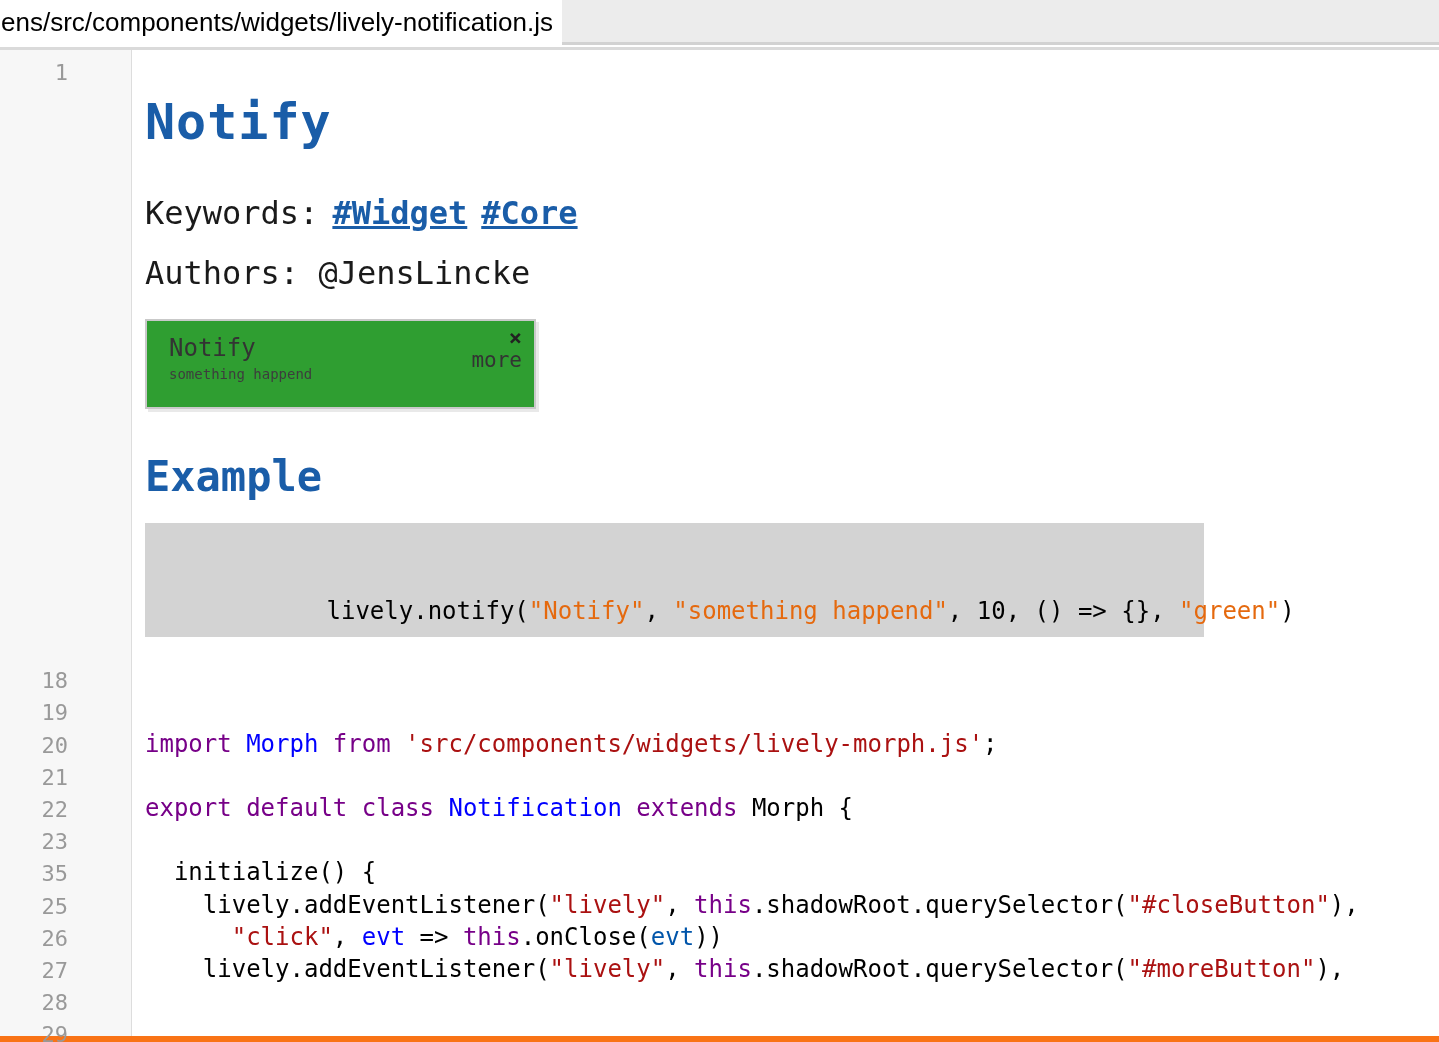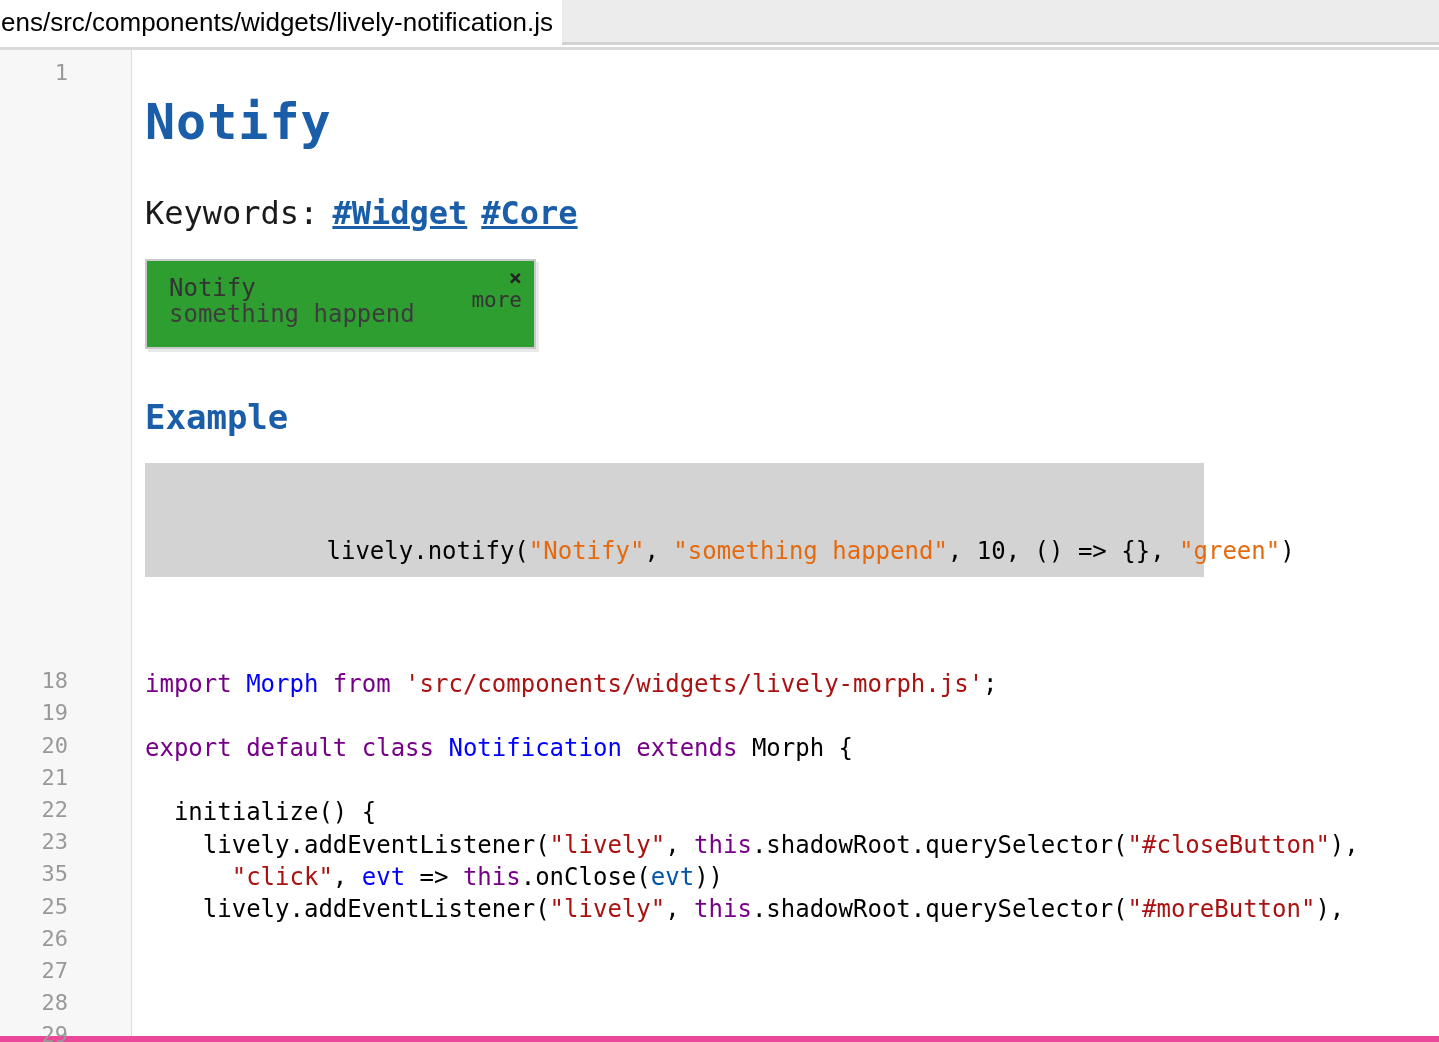--- a/index.html
+++ b/index.html
@@ -1,17 +1,17 @@
 <!DOCTYPE html>
 <html><head>
 <meta charset="utf-8">
 <style>
   * { margin:0; padding:0; box-sizing:border-box; }
   html,body { width:1439px; height:1042px; overflow:hidden; background:#fff; }
-  #page { position:relative; width:1439px; height:1042px; background:#ec4899;
+  #page { position:relative; width:1439px; height:1042px; background:#f97316;
           font-family:"Liberation Sans", sans-serif; }
 
   
   .topbar { position:relative; height:45px; background:#ececec;
             border-bottom:3px solid #d2d2d2; }
   .path-input { position:absolute; left:0; top:0; width:562px; height:45px;
             background:#ffffff; border:none; outline:none;
             font-family:"Liberation Sans", sans-serif; font-size:26px; color:#000;
             padding:0 4px 0 1px; white-space:nowrap; overflow:hidden; line-height:45px; }
   .topbar-gap { height:5px; background:#fff; border-bottom:3px solid #dadada; }
@@ -34,33 +34,33 @@
   .tok-pl  { color:#000;text-align:right; }
 
   
   .md { width:1059px; }
   .md-h1 { margin-top:2px; font-size:50px; line-height:62px; font-weight:bold;
            color:#1a5da8; letter-spacing:1px; }
   .md-p  { font-size:32px; line-height:34px; color:#1a1a1a; }
   .md-keywords { margin-top:43px; }
   .md-authors  { margin-top:26px; }
   .md-link { color:#1a5da8; text-decoration:underline; margin-left:14px; font-weight:bold; }
-  .md-h2 { margin-top:46px; font-size:34px; line-height:44px; font-weight:bold;
+  .md-h2 { margin-top:46px; font-size:42px; line-height:44px; font-weight:bold;
            color:#1a5da8; }
   .md-pre { margin-top:24px; margin-bottom:26px; width:1059px; height:114px;
             background:#d3d3d3; padding:40px 10px 0 37px;
             font-family:"DejaVu Sans Mono", monospace; font-size:24px;
             line-height:32px; white-space:pre; }
 
   
   .notif { position:relative; margin-top:29px; width:391px; height:90px;
            background:#2f9e31; border:2px solid #c9c9c9;
            box-shadow:3px 3px 0 #e9e9e9; padding:11px 14px 0 22px; }
   .notif-title { font-size:24px; line-height:28px; color:#333; margin-top:2px; }
-  .notif-msg   { font-size:24px; line-height:24px; color:#3d3d3d; }
+  .notif-msg   { font-size:14px; line-height:24px; color:#3d3d3d; }
   .notif-close { position:absolute; top:6px; right:12px; font-size:22px; line-height:22px;
                  color:#222; font-weight:bold; cursor:pointer; }
   .notif-more  { position:absolute; top:28px; right:12px; font-size:21px; line-height:22px;
                  color:#333; cursor:pointer; }
 </style>
 </head>
 <body>
 
 <div id="page">
 
@@ -94,20 +94,24 @@
 
       <div class="code-line"></div>
 
       <div class="md">
         <div class="md-h1">Notify</div>
 
         <div class="md-p md-keywords">
           <span>Keywords:</span><span id="keyword-links"><a class="md-link" href="#">#Widget</a><a class="md-link" href="#">#Core</a></span>
         </div>
 
+        <div class="md-p md-authors">
+          <span>Authors:</span>
+          <span>@JensLincke</span>
+        </div>
 
         <div class="notif">
           <div class="notif-title">Notify</div>
           <div class="notif-msg">something happend</div>
           <div class="notif-close">×</div>
           <div class="notif-more">more</div>
         </div>
 
         <div class="md-h2">Example</div>
 

